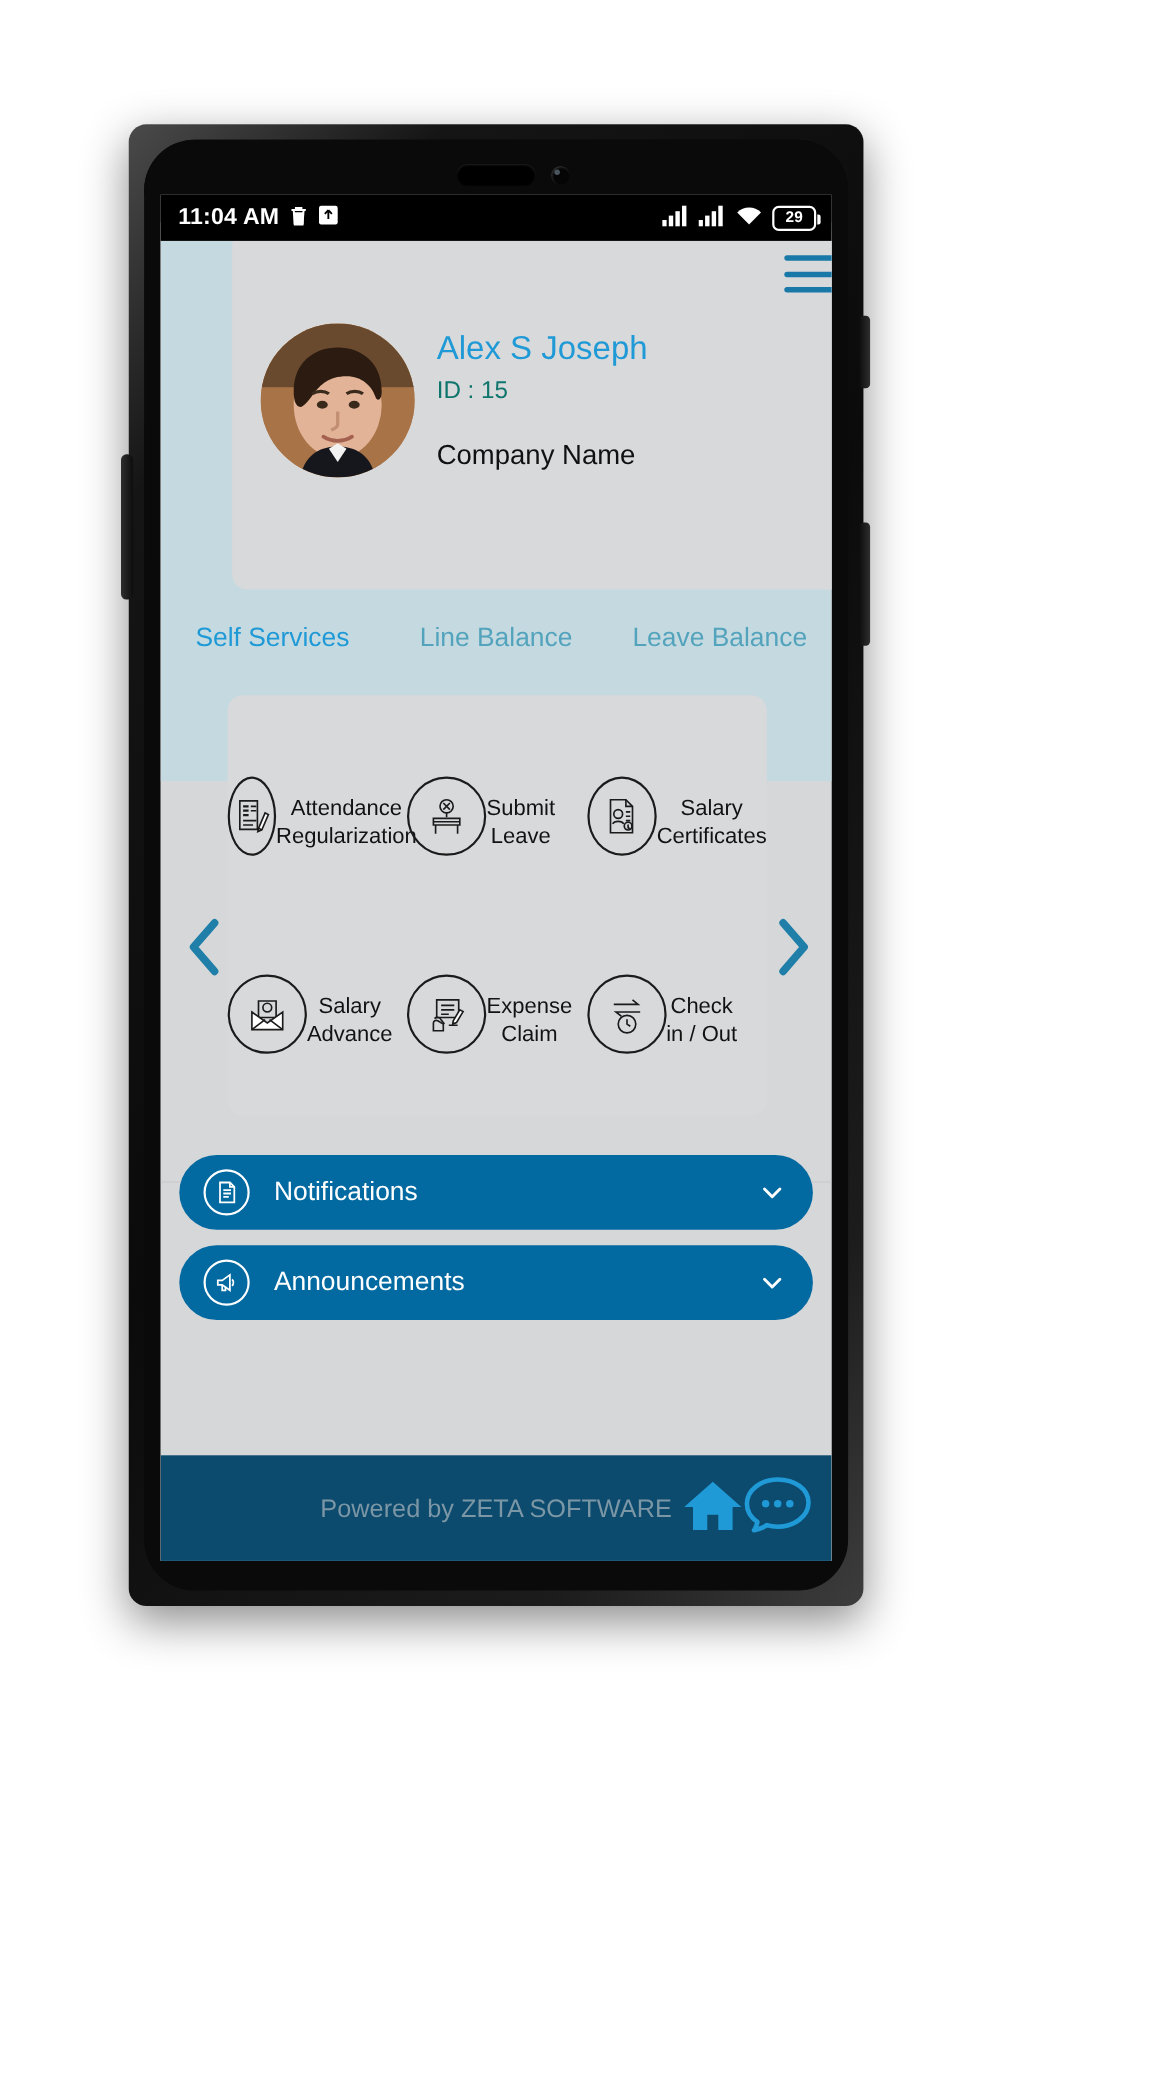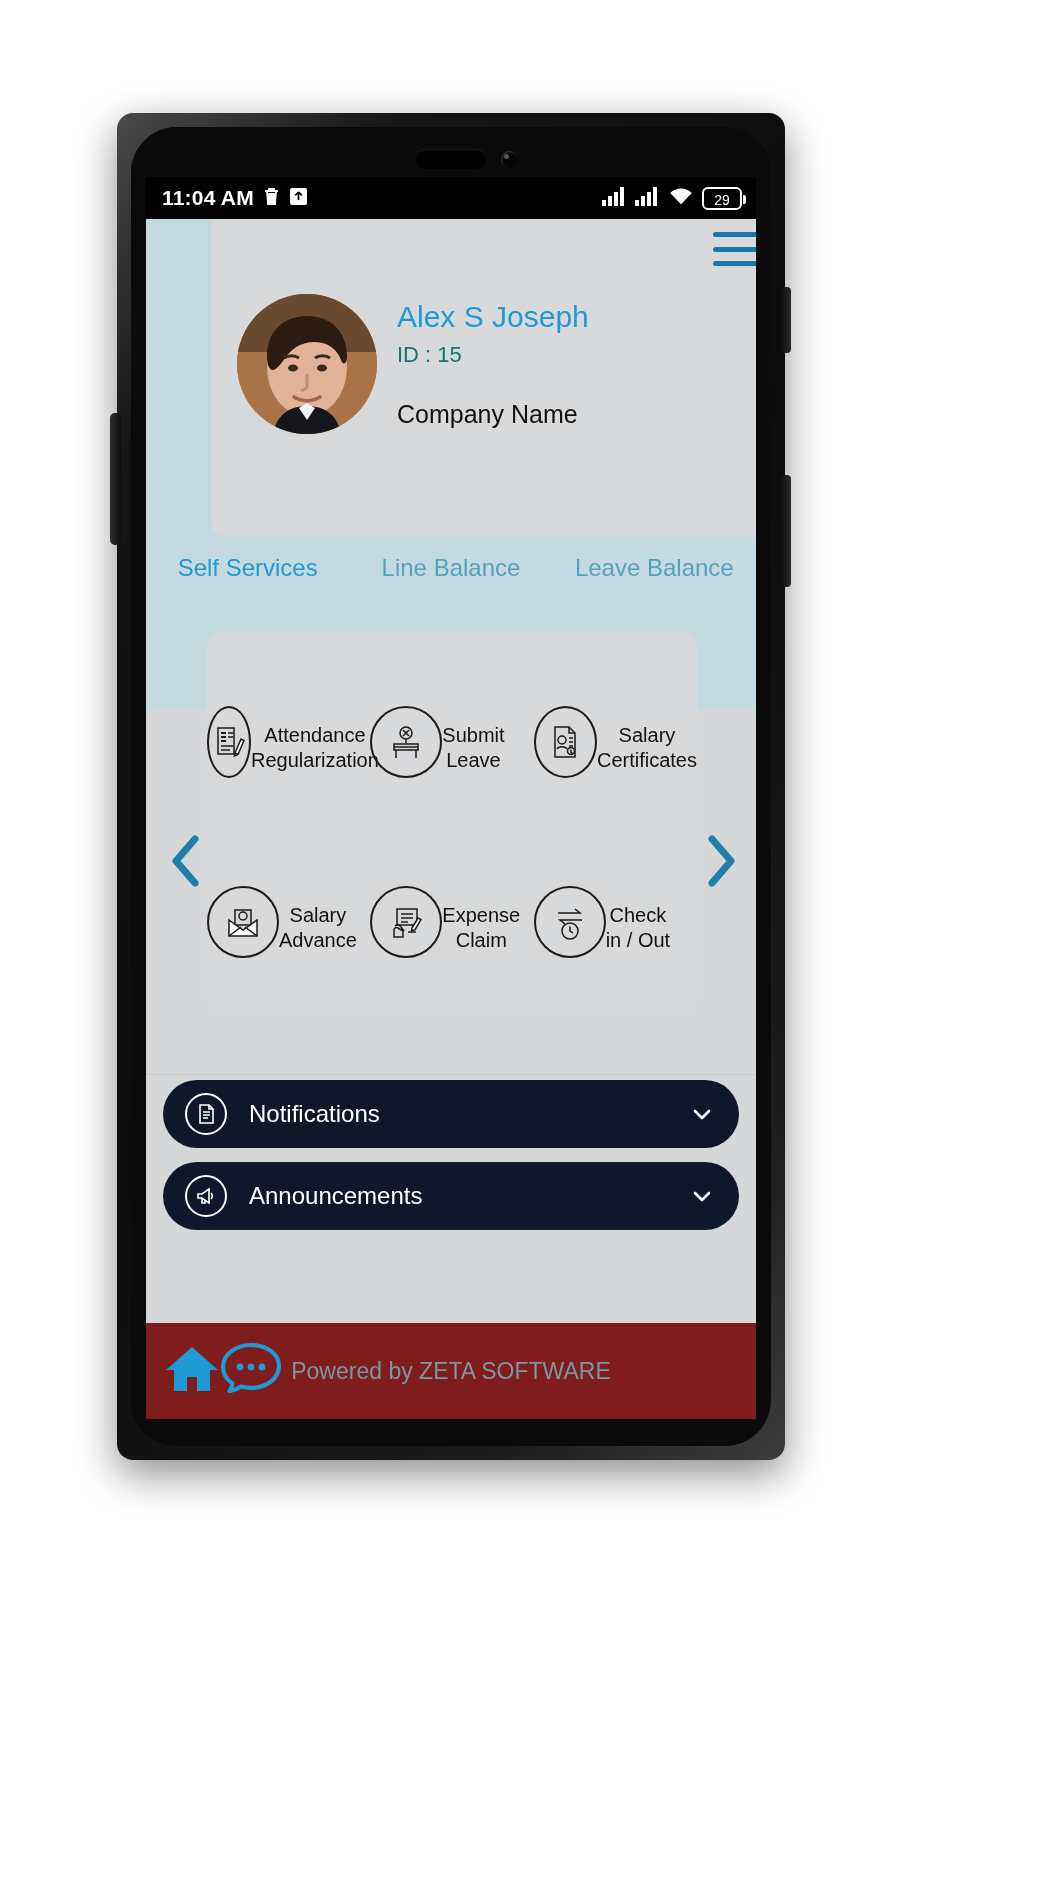--- a/index.html
+++ b/index.html
@@ -53,23 +53,23 @@
     position:absolute; left:15px; top:50px; width:610px; height:42px;
     background:#000; color:#fff; z-index:5;
     display:flex; align-items:center; justify-content:space-between;
     padding:0 14px 0 16px;
   }
   .sb-left { display:flex; align-items:center; gap:9px; }
   .sb-time { font-size:21px; font-weight:700; letter-spacing:.2px; }
   .sb-right { display:flex; align-items:center; gap:8px; }
   .ico-white { display:inline-block; }
   .battery {
-    display:flex; align-items:flex-end; justify-content:center;
+    display:flex; align-items:flex-start; justify-content:center;
     min-width:40px; height:23px; border:2.5px solid #fff; border-radius:6px;
-    font-size:14px; font-weight:400; color:#fff; padding:0 3px; position:relative;
+    font-size:14px; font-weight:700; color:#fff; padding:0 3px; position:relative;
   }
   .battery:after { content:''; position:absolute; right:-6px; top:6px; width:3px; height:9px;
                    background:#fff; border-radius:0 2px 2px 0; }
 
   
   .app { position:absolute; left:0; top:42px; width:610px; height:1217px; background:#d6d7d9; }
 
   .blue-band {
     position:absolute; left:0; top:0; width:610px; height:508px;
     background:#c5dae0;
@@ -88,21 +88,21 @@
     overflow:hidden; background:#b08050;
   }
   .avatar svg { display:block; }
 
   .p-name { position:absolute; left:186px; top:90px; font-size:30px; color:#1f9ad6; }
   .p-id   { position:absolute; left:186px; top:132px; font-size:22px; color:#0f766e; }
   .p-comp { position:absolute; left:186px; top:190px; font-size:25px; font-weight:400; color:#111; }
 
   
   .tabs { position:absolute; left:0; top:352px; width:610px; height:52px;
-          display:flex; }
+          display:flex; align-items:center; }
   .tab { flex:1; text-align:center; font-size:24px; color:#53a3bd; }
   .tab.active { color:#1f9ad6; }
 
   
   .grid-card {
     position:absolute; left:61px; top:430px; width:490px; height:382px;
     background:#d8d9db; border-radius:14px;
   }
   .grid { position:absolute; left:0; top:14px; width:490px;
           display:flex; flex-wrap:wrap; }
@@ -115,33 +115,33 @@
   .cell .lbl { margin-top:12px; font-size:20px; line-height:1.25; text-align:center; color:#121212; }
 
   .arrow { position:absolute; top:632px; font-size:0; color:#1f7fa8; cursor:pointer; }
   .arrow svg { display:block; }
   .arrow-left { left:22px; }
   .arrow-right { right:18px; }
 
   
   .bar {
     position:absolute; left:17px; width:576px; height:68px; border-radius:34px;
-    background:#0f172a; display:flex; align-items:center; padding:0 22px; color:#fff;margin-top:30px;
+    background:#0369a1; display:flex; align-items:center; padding:0 22px; color:#fff;
   }
   .bar-notif { top:848px; }
   .bar-ann   { top:930px; }
   .bar .bicon { width:42px; height:42px; border-radius:50%; border:2px solid #fff;
                 display:flex; align-items:center; justify-content:center; flex:none; }
   .bar .btext { margin-left:22px; font-size:24px; flex:1; }
   .bar .bchev { width:30px; height:30px; flex:none; }
 
   
   .footer { position:absolute; left:0; bottom:0; width:610px; height:96px;
-            background:#7f1d1d; display:flex; align-items:center;
-            justify-content:flex-start; padding:0 18px; }
+            background:#0c4a6e; display:flex; align-items:center;
+            justify-content:flex-end; padding:0 18px; }
   .footer-text { position:absolute; left:0; width:610px; text-align:center;
                  font-size:23px; color:#7b96a5; }
   .home-icon, .chat-icon { position:relative; z-index:2; cursor:pointer; }
 
   .divider { position:absolute; left:0; top:872px; width:610px; height:1px; background:#c9cacc; }
 </style>
 </head>
 <body>
 
 <div class="stage">

